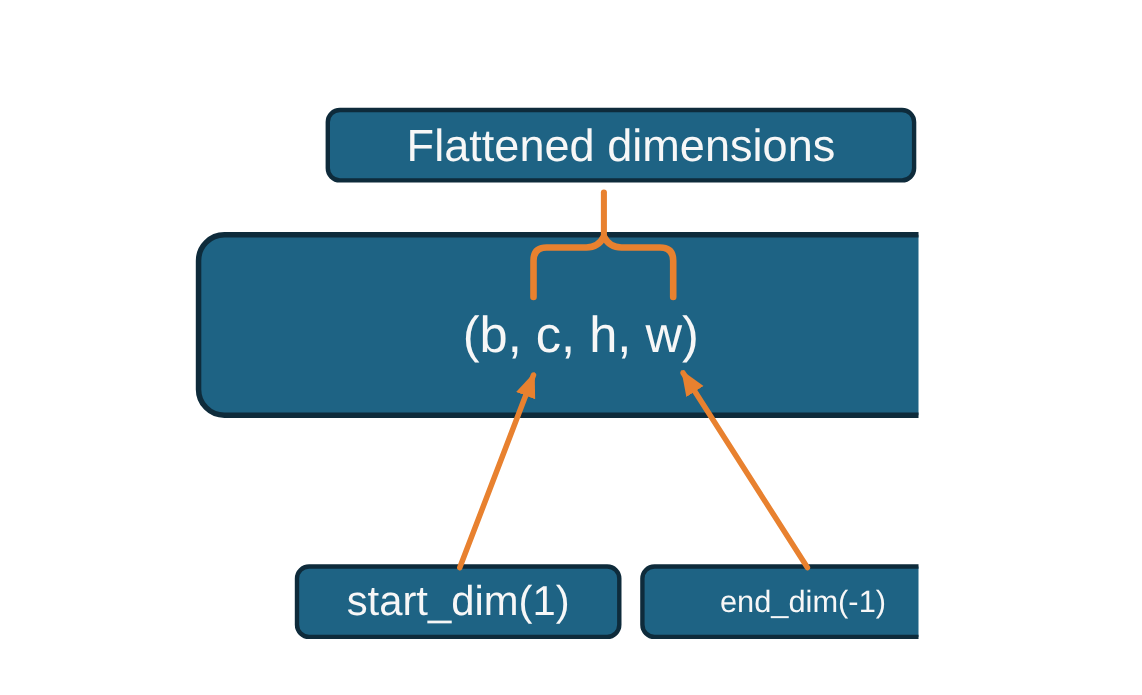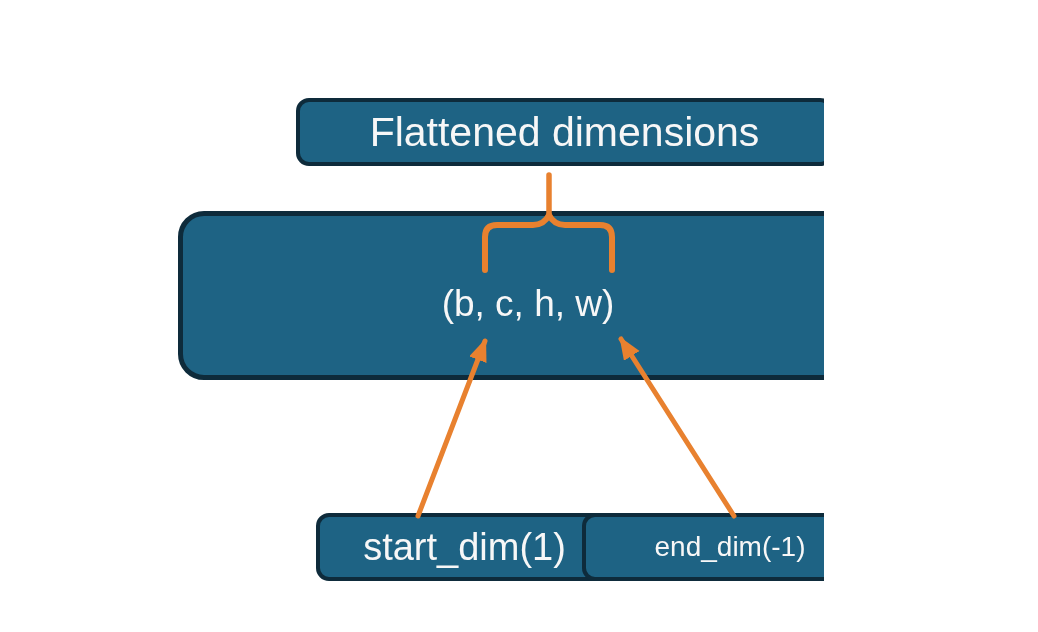--- a/index.html
+++ b/index.html
@@ -7,20 +7,21 @@
     padding: 0;
     background: #ffffff;
     font-family: "Liberation Sans", "DejaVu Sans", sans-serif;
   }
   .canvas {
     position: relative;
     width: 824px;
     height: 632px;
     background: #ffffff;
     overflow: hidden;
+    padding-left: 11px;
   }
   .box {
     position: absolute;
     box-sizing: border-box;
     background: #1e6384;
     border: 4px solid #0e2b3b;
     border-radius: 13px;
     display: flex;
     align-items: center;
     justify-content: center;
@@ -33,30 +34,29 @@
     height: 68px;
     font-size: 41px;
   }
   .tensor-box {
     left: 178px;
     top: 211px;
     width: 700px;
     height: 169px;
     border-width: 5px;
     border-radius: 26px;
-    font-size: 37px;
+    font-size: 46px;
     padding-top: 16px;
   }
   .start-box {
     left: 268px;
     top: 513px;
     width: 297px;
     height: 68px;
     font-size: 38px;
-    margin-left: 48px;
   }
   .end-box {
     left: 582px;
     top: 513px;
     width: 296px;
     height: 68px;
     font-size: 28px;
   }
   .label {
     white-space: nowrap;

